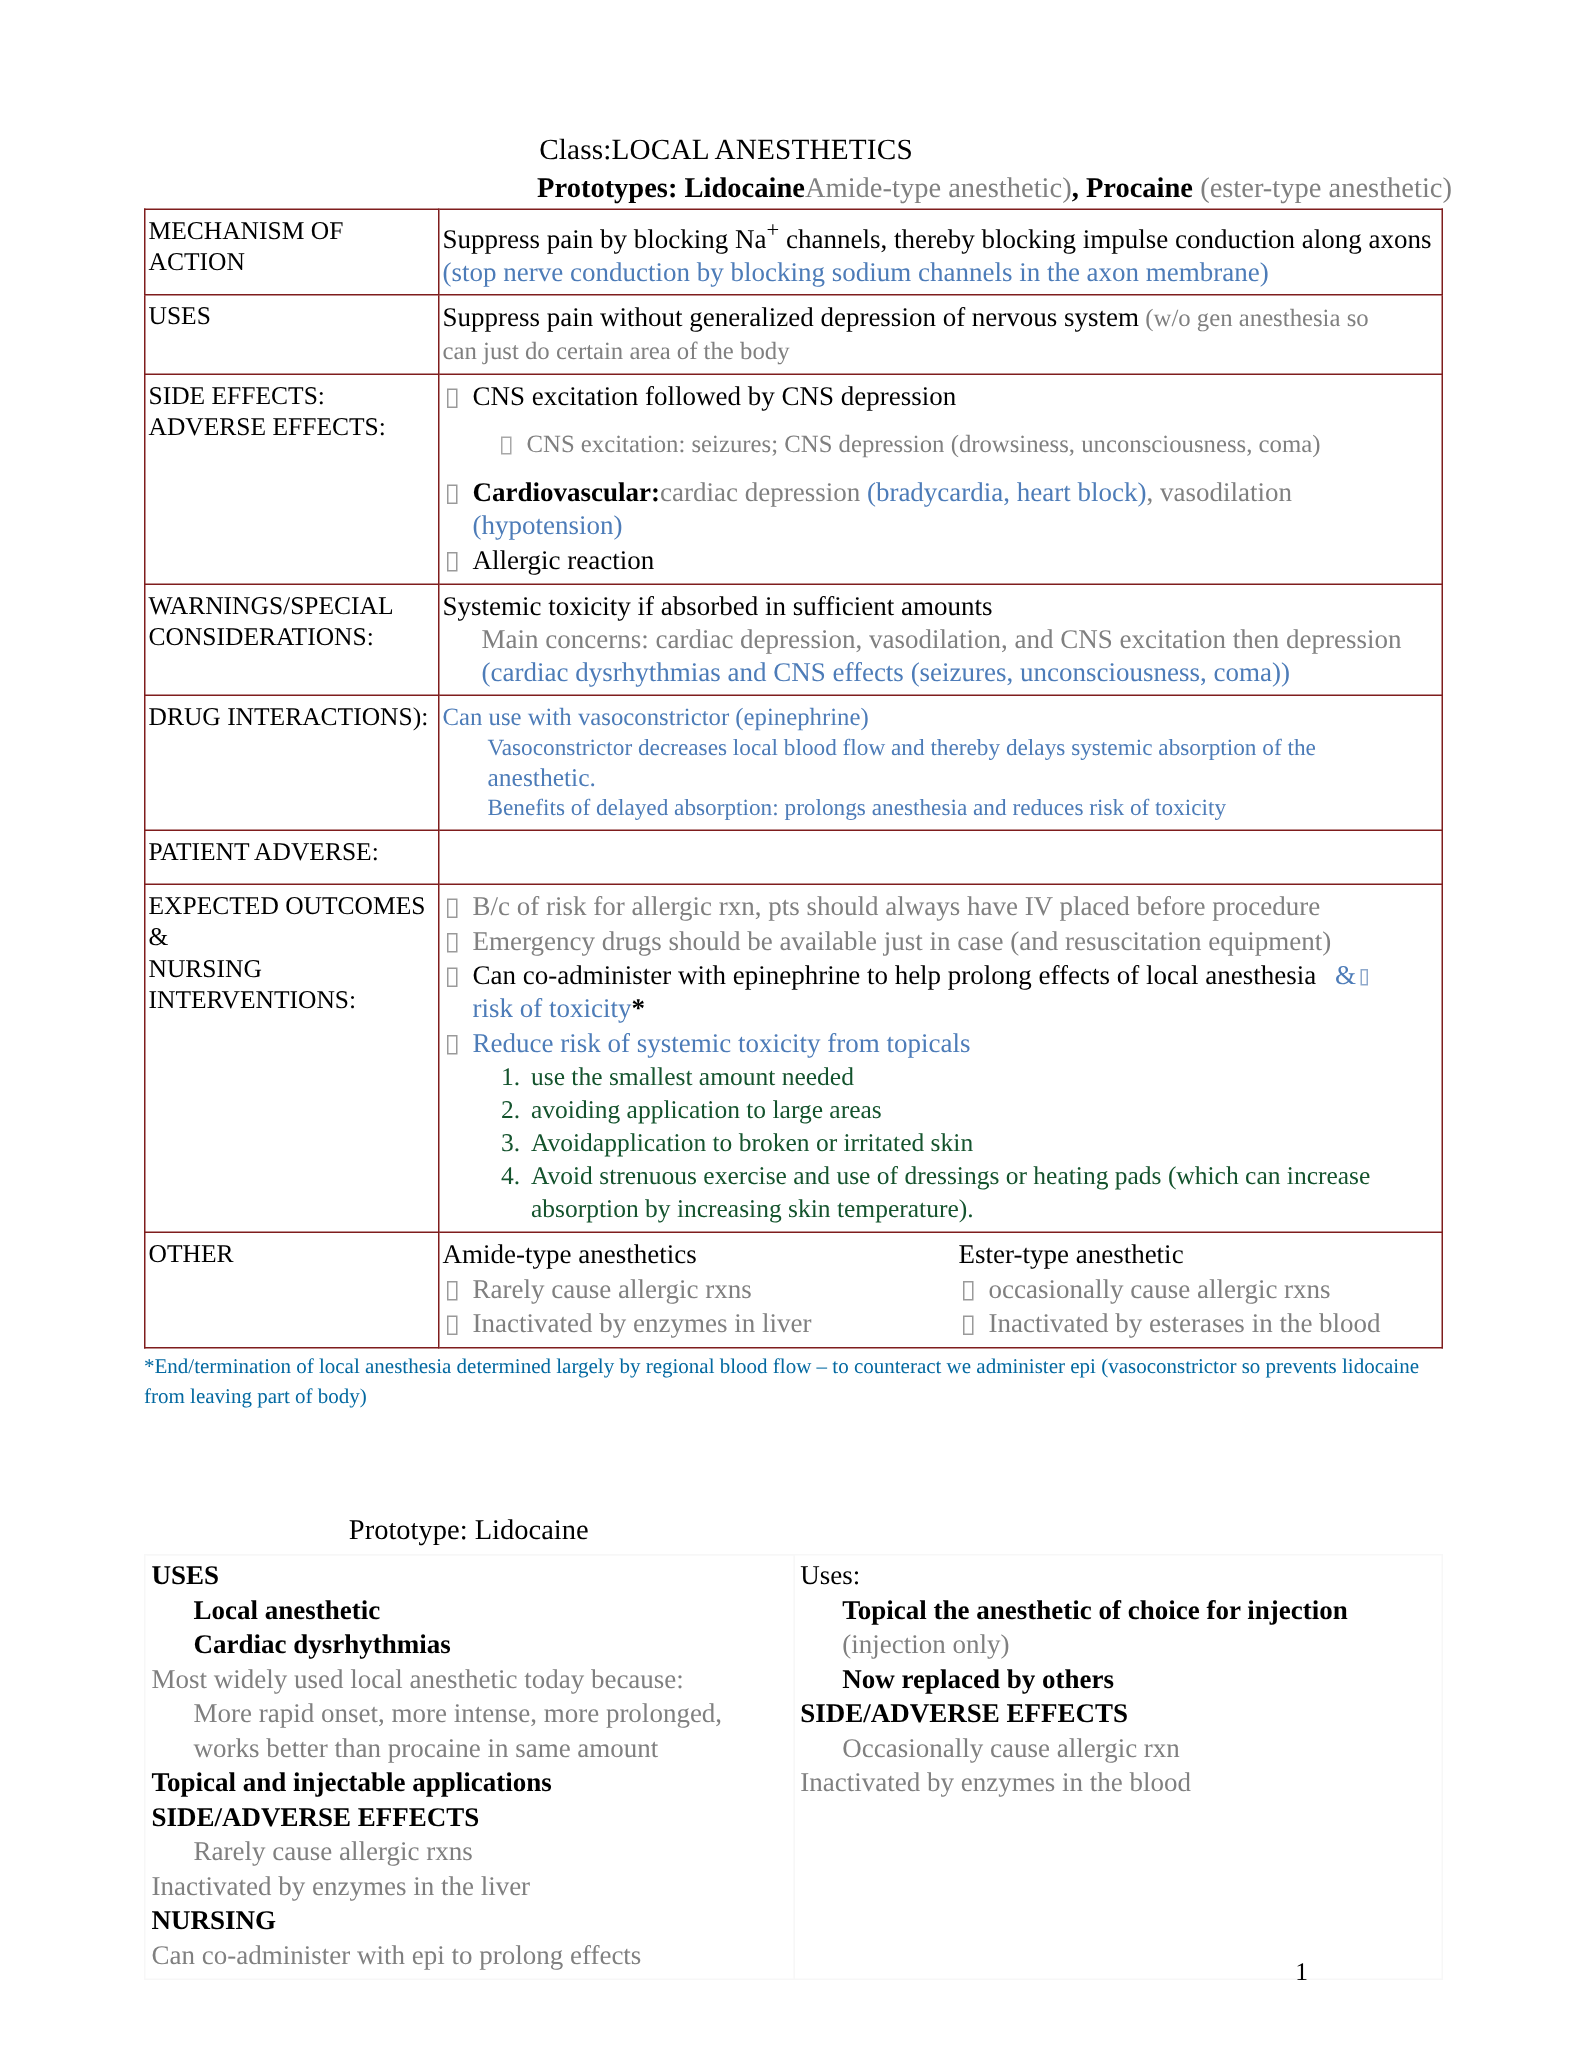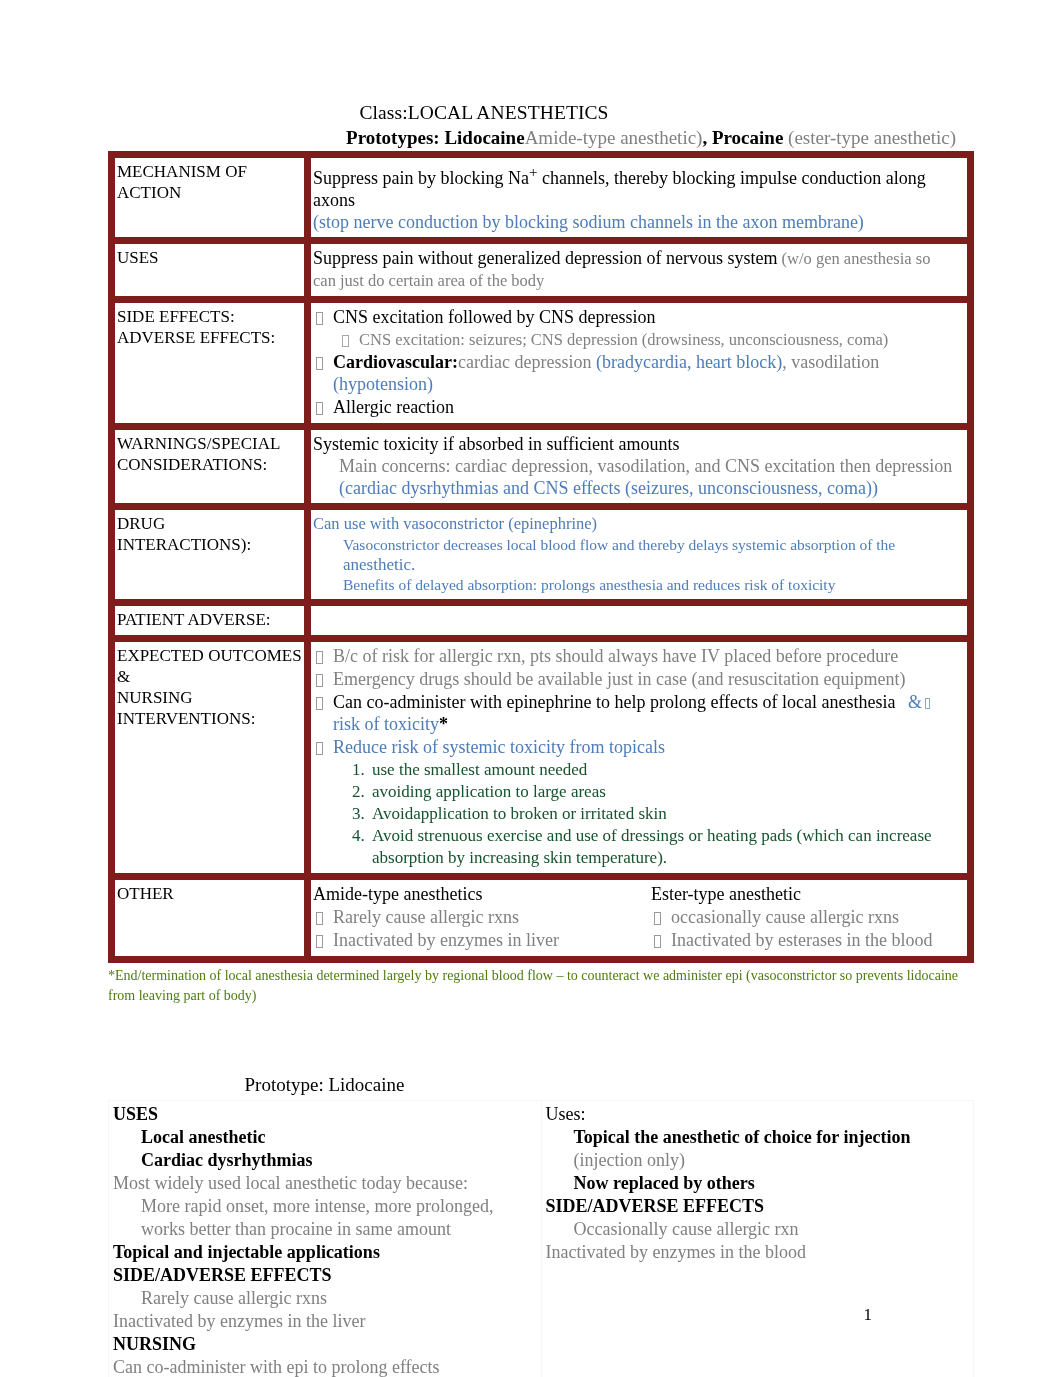--- a/index.html
+++ b/index.html
@@ -13,21 +13,21 @@
     font-family: "Liberation Serif", "DejaVu Serif", serif;
     color: #000000;
     overflow: hidden;
   }
 
   
   .page {
     position: absolute;
     left: 0; top: 0;
     width: 968px; height: 1377px;
-    padding: 12px;
+    padding: 0;
   }
 
   
   .doc-head { padding-top: 88px; }
   .title-line {
     text-align: center;
     font-size: 19.5px;
     line-height: 25px;
     letter-spacing: .1px;
   }
@@ -43,21 +43,21 @@
   
   table.main {
     width: 866px;
     margin-left: 96px;
     border-collapse: collapse;
     table-layout: fixed;
   }
   table.main td {
     vertical-align: top;
     padding: 3px 2px 4px 2px;
-    border: 7px solid #7f1d1d;
+    border: 1px solid #7f1d1d;
     background: #ffffff;
   }
   td.lbl {
     width: 196px;
     font-size: 17px;
     line-height: 21px;
     padding-left: 2px;
     padding-right: 6px;
   }
   td.val {
@@ -84,21 +84,21 @@
     content: "";
     position: absolute;
     left: 3px; top: 6px;
     width: 5px; height: 11px;
     border: 1px solid #9a9a9a;
     background: transparent;
   }
   ul.tofu2 > li {
     position: relative;
     padding-left: 46px;
-    margin: 0;
+    margin: 10px;
   }
   ul.tofu2 > li::before {
     content: "";
     position: absolute;
     left: 29px; top: 6px;
     width: 5px; height: 10px;
     border: 1px solid #a8a8a8;
   }
   ol.num {
     margin: 0 0 0 0;
@@ -126,21 +126,21 @@
   .other-col  { width: 50%; }
   .other-col.right { padding-left: 12px; }
   .other-h { font-size: 18px; line-height: 23px; }
 
   
   .footnote {
     width: 866px;
     margin-left: 96px;
     font-size: 14px;
     line-height: 20px;
-    color: #4d7c0f;
+    color: #0369a1;
     padding-top: 3px;
   }
 
   
   .proto-wrap { margin-top: 66px; }
   .proto-heads { display: flex; width: 866px; margin-left: 96px; gap: 32px; }
   .proto-heads > div { width: 50%; text-align: center; }
   .ph1 { font-size: 19px; line-height: 26px; }
   .ph2 { font-size: 19px; line-height: 26px; }
 

